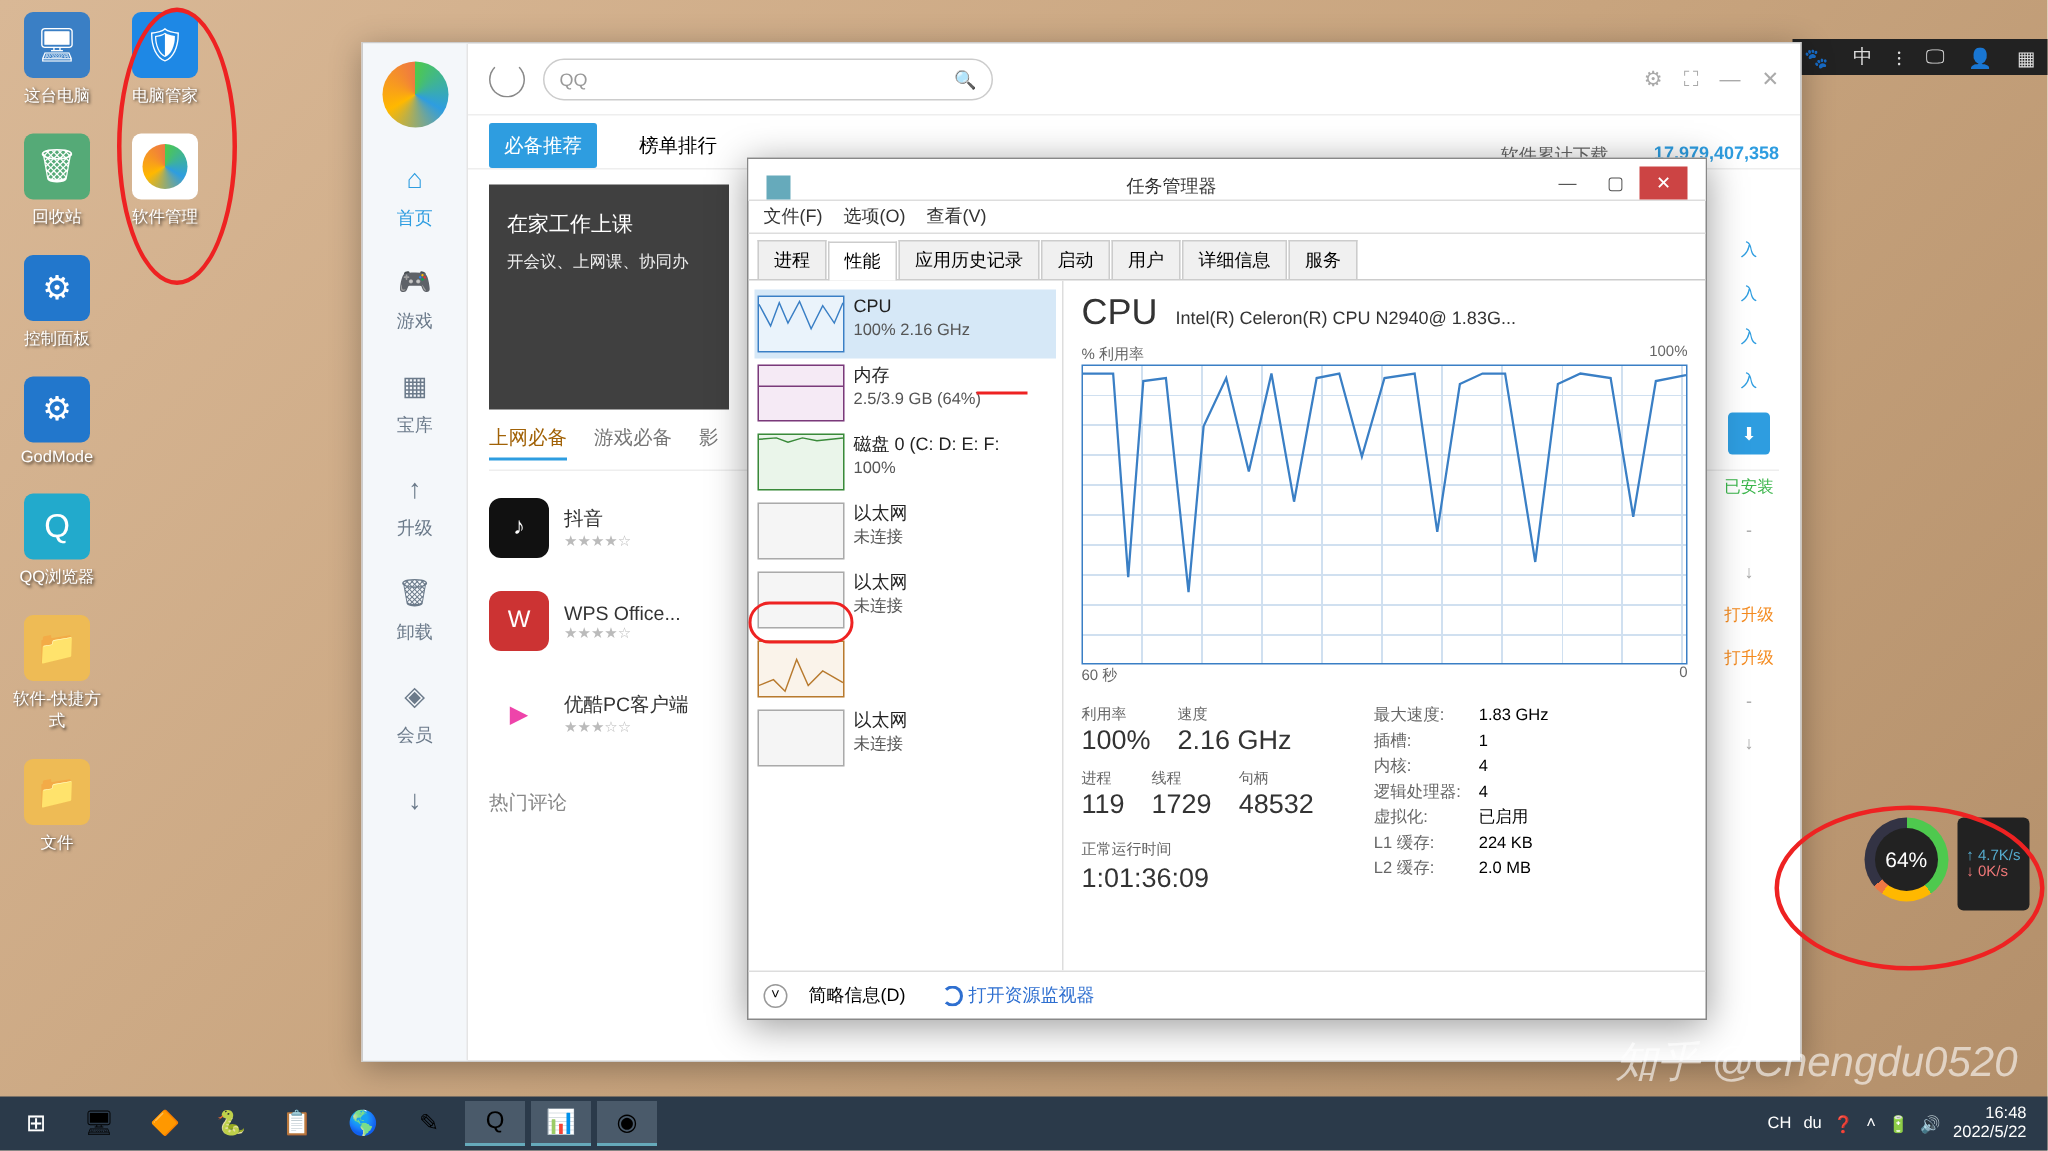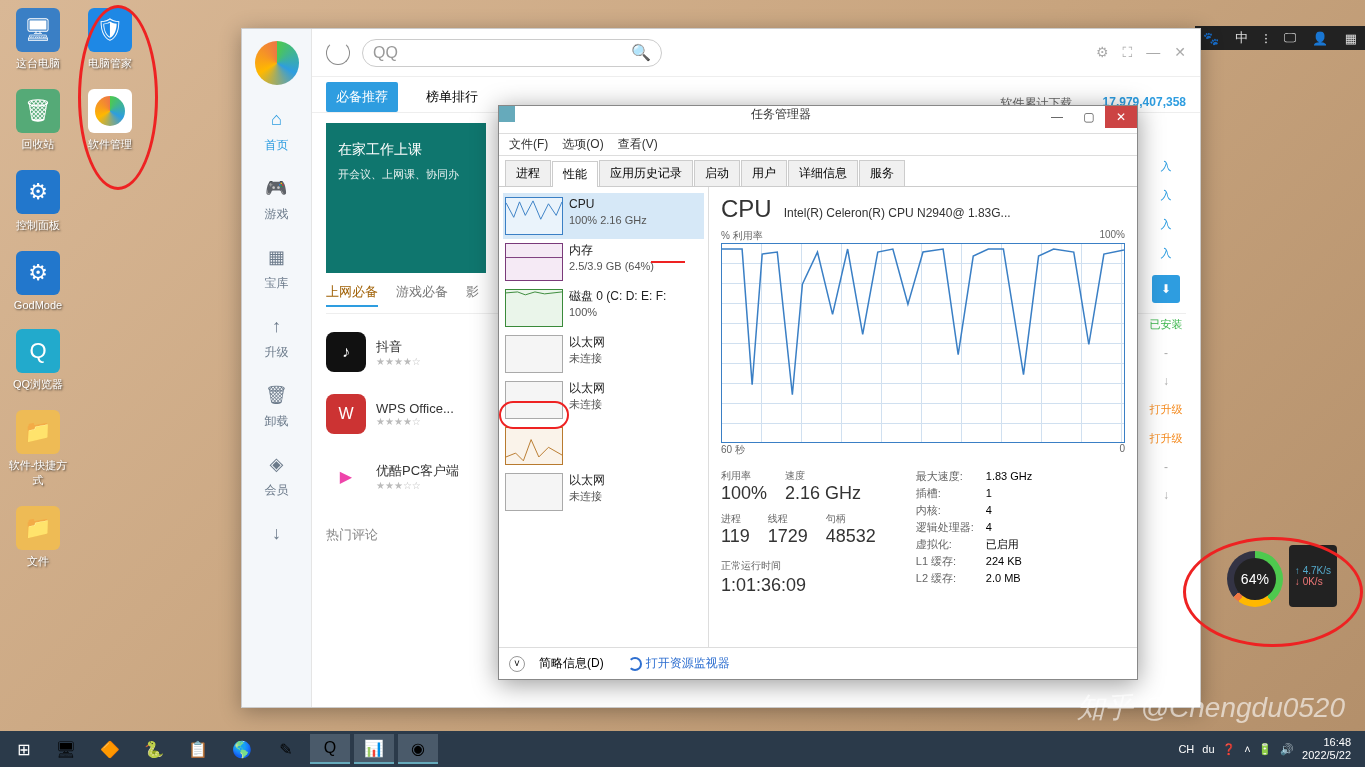--- a/index.html
+++ b/index.html
@@ -15,49 +15,49 @@
 .swmgr { position:absolute; top:28px; left:241px; width:960px; height:680px; background:#fff; border:1px solid #ccc; box-shadow:0 4px 20px rgba(0,0,0,.3); display:flex; }
 .swmgr-sidebar { width:70px; background:#f4f7fa; border-right:1px solid #e5e5e5; display:flex; flex-direction:column; align-items:center; padding-top:12px; gap:20px; }
 .swmgr-logo { width:44px; height:44px; border-radius:50%; background:conic-gradient(#4ec94e,#2e9de0,#ffb800,#e74); }
 .sbitem { width:60px; text-align:center; cursor:pointer; }
 .sbitem .ic { width:28px; height:28px; margin:0 auto 4px; display:flex; align-items:center; justify-content:center; font-size:18px; color:#6b7a8a; }
 .sbitem .tx { font-size:12px; color:#6b7a8a; }
 .sbitem.active .ic, .sbitem.active .tx { color:#2e9de0; }
 .swmgr-main { flex:1; display:flex; flex-direction:column; }
 .swmgr-top { height:48px; display:flex; align-items:center; padding:0 14px; gap:12px; border-bottom:1px solid #eee; }
 .reload { width:24px; height:24px; border:1.5px solid #888; border-radius:50%; border-top-color:transparent; cursor:pointer; }
-.sbox { flex:0 0 300px; height:28px; border:1px solid #ccc; border-radius:14px; display:flex; align-items:center; padding:0 10px; font-size:16px; color:#999; }
+.sbox { flex:0 0 300px; height:28px; border:1px solid #ccc; border-radius:14px; display:flex; align-items:center; padding:0 10px; font-size:12px; color:#999; }
 .sbox .mag { margin-left:auto; }
 .swmgr-top .right { margin-left:auto; display:flex; gap:14px; color:#aaa; font-size:14px; }
 .swmgr-top .right span { cursor:pointer; }
 .swmgr-tabs { height:36px; display:flex; align-items:flex-end; padding:0 14px; gap:18px; font-size:13px; border-bottom:1px solid #eee; }
 .swmgr-tabs .tab { cursor:pointer; padding:6px 10px; }
 .swmgr-tabs .tab.primary { background:#2e9de0; color:#fff; border-radius:2px; }
 .swmgr-tabs .stats { margin-left:auto; font-size:12px; color:#666; }
 .swmgr-tabs .stats b { color:#2e9de0; font-weight:bold; }
 .swmgr-body { padding:10px 14px; display:flex; flex-direction:column; gap:10px; overflow:hidden; }
-.banner { width:160px; height:150px; background:#0f766e; color:#fff; padding:18px 12px; font-size:14px; }
+.banner { width:160px; height:150px; background:#404040; color:#fff; padding:18px 12px; font-size:14px; }
 .banner .sub { font-size:11px; opacity:.9; margin-top:8px; }
 .subtabs { display:flex; gap:18px; font-size:13px; color:#777; border-bottom:1px solid #eee; padding-bottom:6px; }
 .subtabs .active { color:#a16207; border-bottom:2px solid #2e9de0; padding-bottom:4px; }
 .applist { display:flex; flex-direction:column; gap:22px; margin-top:8px; }
 .appitem { display:flex; align-items:center; gap:10px; font-size:13px; }
 .appitem .aicon { width:40px; height:40px; border-radius:8px; background:#222; display:flex; align-items:center; justify-content:center; color:#fff; font-size:16px; }
 .appitem .aname { color:#333; }
 .appitem .stars { font-size:10px; color:#bbb; }
 .hotc { margin-top:20px; font-size:13px; color:#888; }
 .rightlist { position:absolute; right:14px; top:130px; width:40px; display:flex; flex-direction:column; gap:14px; font-size:12px; color:#2e9de0; align-items:center; }
 .rightlist .dl { width:28px; height:28px; background:#2e9de0; color:#fff; display:flex; align-items:center;justify-content:center; border-radius:3px; }
 .rightlist .txt { color:#2e9de0; font-size:11px; }
 .rightlist .orange { color:#f48a1e; font-size:11px; }
 .rightlist .arrow { color:#aaa; }
 .rightlist .inst { color:#3ab54a; font-size:11px; }
 
 .taskmgr { position:absolute; top:105px; left:498px; width:640px; height:575px; background:#fff; border:1px solid #888; box-shadow:0 4px 24px rgba(0,0,0,.4); display:flex; flex-direction:column; }
-.tm-title { height:28px; background:#fff; display:flex; align-items:flex-start; padding:0 0; font-size:12px; border-bottom:1px solid #ddd; }
+.tm-title { height:28px; background:#fff; display:flex; align-items:flex-end; padding:0 12px; font-size:12px; border-bottom:1px solid #ddd; }
 .tm-title .ticon { width:16px; height:16px; background:#6ab; margin-right:6px; }
 .tm-title .ttxt { flex:1; text-align:center; color:#333; }
 .tm-title .wbtns { display:flex; }
 .tm-title .wbtn { width:32px; height:22px; display:flex; align-items:center; justify-content:center; font-size:12px; color:#555; cursor:pointer; }
 .tm-title .wbtn.close { background:#c44; color:#fff; }
 .tm-menu { height:22px; display:flex; align-items:center; gap:14px; padding:0 10px; font-size:12px; color:#333; border-bottom:1px solid #ddd; }
 .tm-menu span { cursor:pointer; }
 .tm-tabs { display:flex; padding:4px 6px 0; gap:1px; font-size:12px; border-bottom:1px solid #ccc; }
 .tm-tabs .ttab { padding:4px 10px; border:1px solid #ccc; border-bottom:none; background:#f0f0f0; cursor:pointer; }
 .tm-tabs .ttab.sel { background:#fff; position:relative; top:1px; }
@@ -100,21 +100,21 @@
 .taskbar { position:absolute; bottom:0; left:0; right:0; height:36px; background:#2b3a4a; display:flex; align-items:center; padding:0 6px; gap:4px; }
 .taskbar .start { width:36px;height:30px;display:flex;align-items:center;justify-content:center;color:#fff;font-size:16px;cursor:pointer; }
 .taskbar .tbic { width:40px; height:30px; display:flex; align-items:center; justify-content:center; cursor:pointer; }
 .taskbar .tbic.active { background:#4a5a6a; border-bottom:2px solid #6ab; }
 .taskbar .tray { margin-left:auto; display:flex; align-items:center; gap:8px; color:#fff; font-size:11px; padding-right:8px; }
 .taskbar .clock { text-align:right; line-height:1.2; }
 
 .topbar { position:absolute; top:26px; right:0; width:170px; height:24px; background:#222; display:flex; align-items:center; justify-content:space-around; color:#ddd; font-size:13px; }
 .topbar span { cursor:pointer; }
 
-.sysmon { position:absolute; right:28px; bottom:160px; display:flex; align-items:flex-end; gap:6px; }
+.sysmon { position:absolute; right:12px; bottom:160px; display:flex; align-items:flex-start; gap:6px; }
 .sysmon .ring { width:56px; height:56px; border-radius:50%; background:conic-gradient(#4ec94e 0 40%,#ffb800 40% 60%,#e74 60% 64%,#334 64% 100%); display:flex; align-items:center;justify-content:center; }
 .sysmon .ring .inner { width:42px;height:42px;border-radius:50%;background:#222;color:#fff;display:flex;align-items:center;justify-content:center;font-size:14px; }
 .sysmon .speeds { font-size:10px; color:#333; background:#222; padding:20px 6px; border-radius:4px; color:#ccc; }
 .sysmon .speeds .up { color:#5ac; }
 .sysmon .speeds .dn { color:#e77; }
 .red-circle2 { position:absolute; right:2px; bottom:120px; width:180px; height:110px; border:3px solid #e22; border-radius:50%; pointer-events:none; }
 .watermark { position:absolute; right:20px; bottom:40px; color:rgba(255,255,255,.6); font-size:28px; font-style:italic; pointer-events:none; }
 </style>
 </head>
 <body>

